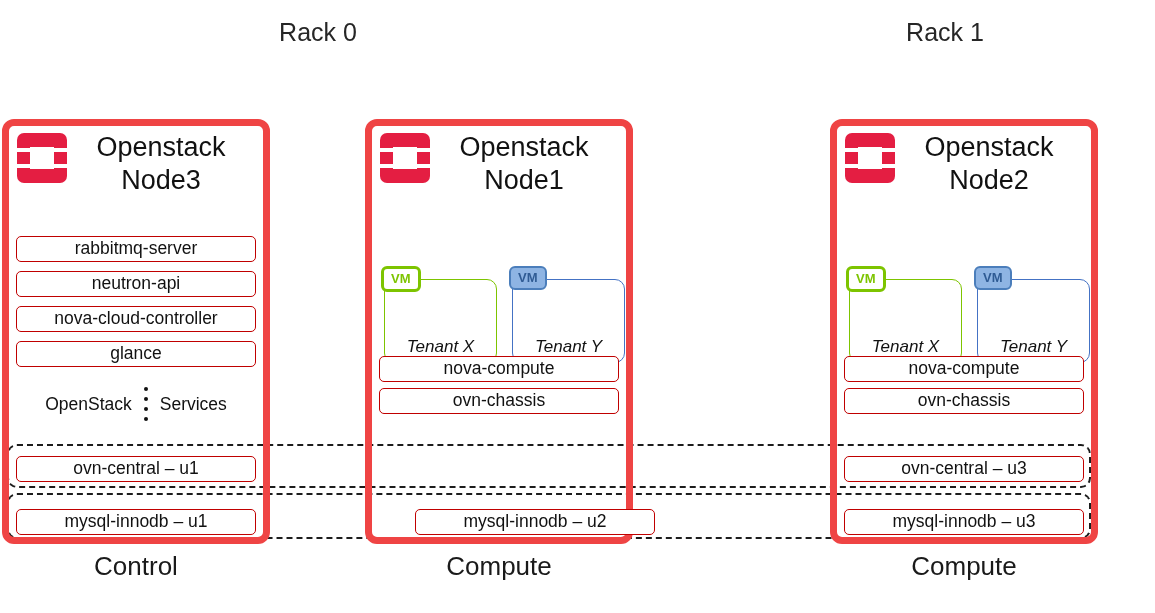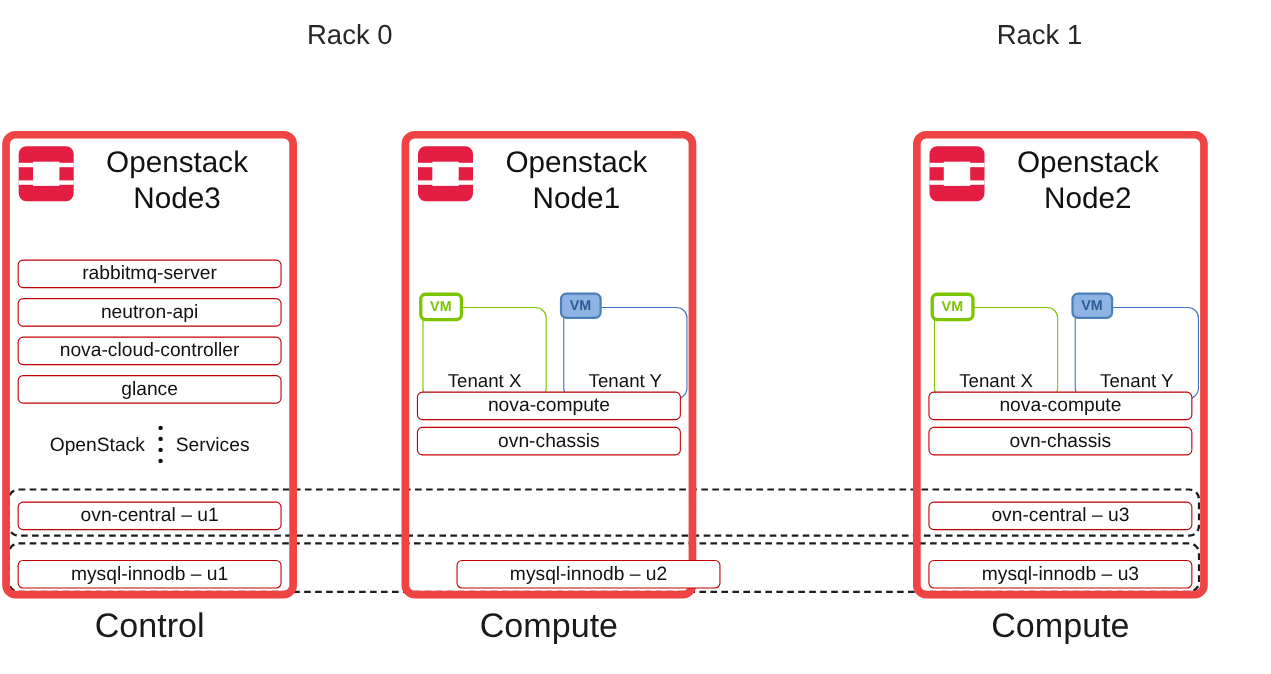--- a/index.html
+++ b/index.html
@@ -2,21 +2,21 @@
 <html><head>
 <meta charset="utf-8">
 <style>
   * { margin:0; padding:0; box-sizing:border-box; }
   html,body { background:#ffffff; }
   .canvas {
     position:relative; width:1155px; height:613px; background:#ffffff;
     font-family:"Liberation Sans", sans-serif; color:#1a1a1a; overflow:hidden;border-radius:26px;
   }
   .rack-label { position:absolute; top:18px; width:200px; text-align:center; font-size:25px; color:#262626; }
-  .role-label { position:absolute; top:551px; width:220px; text-align:center; font-size:31px; color:#1a1a1a; }
+  .role-label { position:absolute; top:551px; width:220px; text-align:center; font-size:26px; color:#1a1a1a; }
 
   
   .band { position:absolute; left:7px; width:1084px; border:2px dashed #1c1c1c; border-radius:10px; z-index:1; background:transparent; }
   .band.ovn { top:444px; height:44px; }
   .band.db  { top:493px; height:46px; }
 
   
   .node { position:absolute; top:119px; width:268px; height:425px; border:7px solid #ef4444; border-radius:12px; background:transparent; z-index:2; }
   .node-inner { position:relative; width:100%; height:100%; }
 
@@ -36,21 +36,21 @@
 
   
   .more-row { position:absolute; left:0; right:0; display:flex; align-items:center; justify-content:center; gap:12px; font-size:17.5px; color:#111; }
   .vdots { display:flex; flex-direction:column; gap:6px; }
   .vdots i { width:4px; height:4px; border-radius:50%; background:#111; }
 
   
   .tenant { position:absolute; top:115px; width:113px; height:84px; border-radius:10px; background:transparent;margin-top:38px; }
   .tenant.x { border:1.5px solid #7DC400; }
   .tenant.y { border:1.5px solid #4472C4; }
-  .tenant .tlabel { position:absolute; bottom:5px; left:0; width:100%; text-align:center; font-size:17px; color:#111; }
+  .tenant .tlabel { position:absolute; bottom:5px; left:0; width:100%; text-align:center; font-size:17px; color:#111;font-style:italic; }
   .vmtag { position:absolute; top:-14px; left:-4px; font-size:13px; font-weight:bold; border-radius:6px; padding:2px 7px; line-height:1.2; }
   .vmtag.green { background:#ffffff; border:3px solid #7DC400; color:#7DC400; }
   .vmtag.blue  { background:#8EB4E3; border:2.5px solid #4B7EBB; color:#2F5B94; }
 </style>
 </head>
 <body>
 
 <div class="canvas">
 
   <div class="rack-label" style="left:218px;">Rack 0</div>

